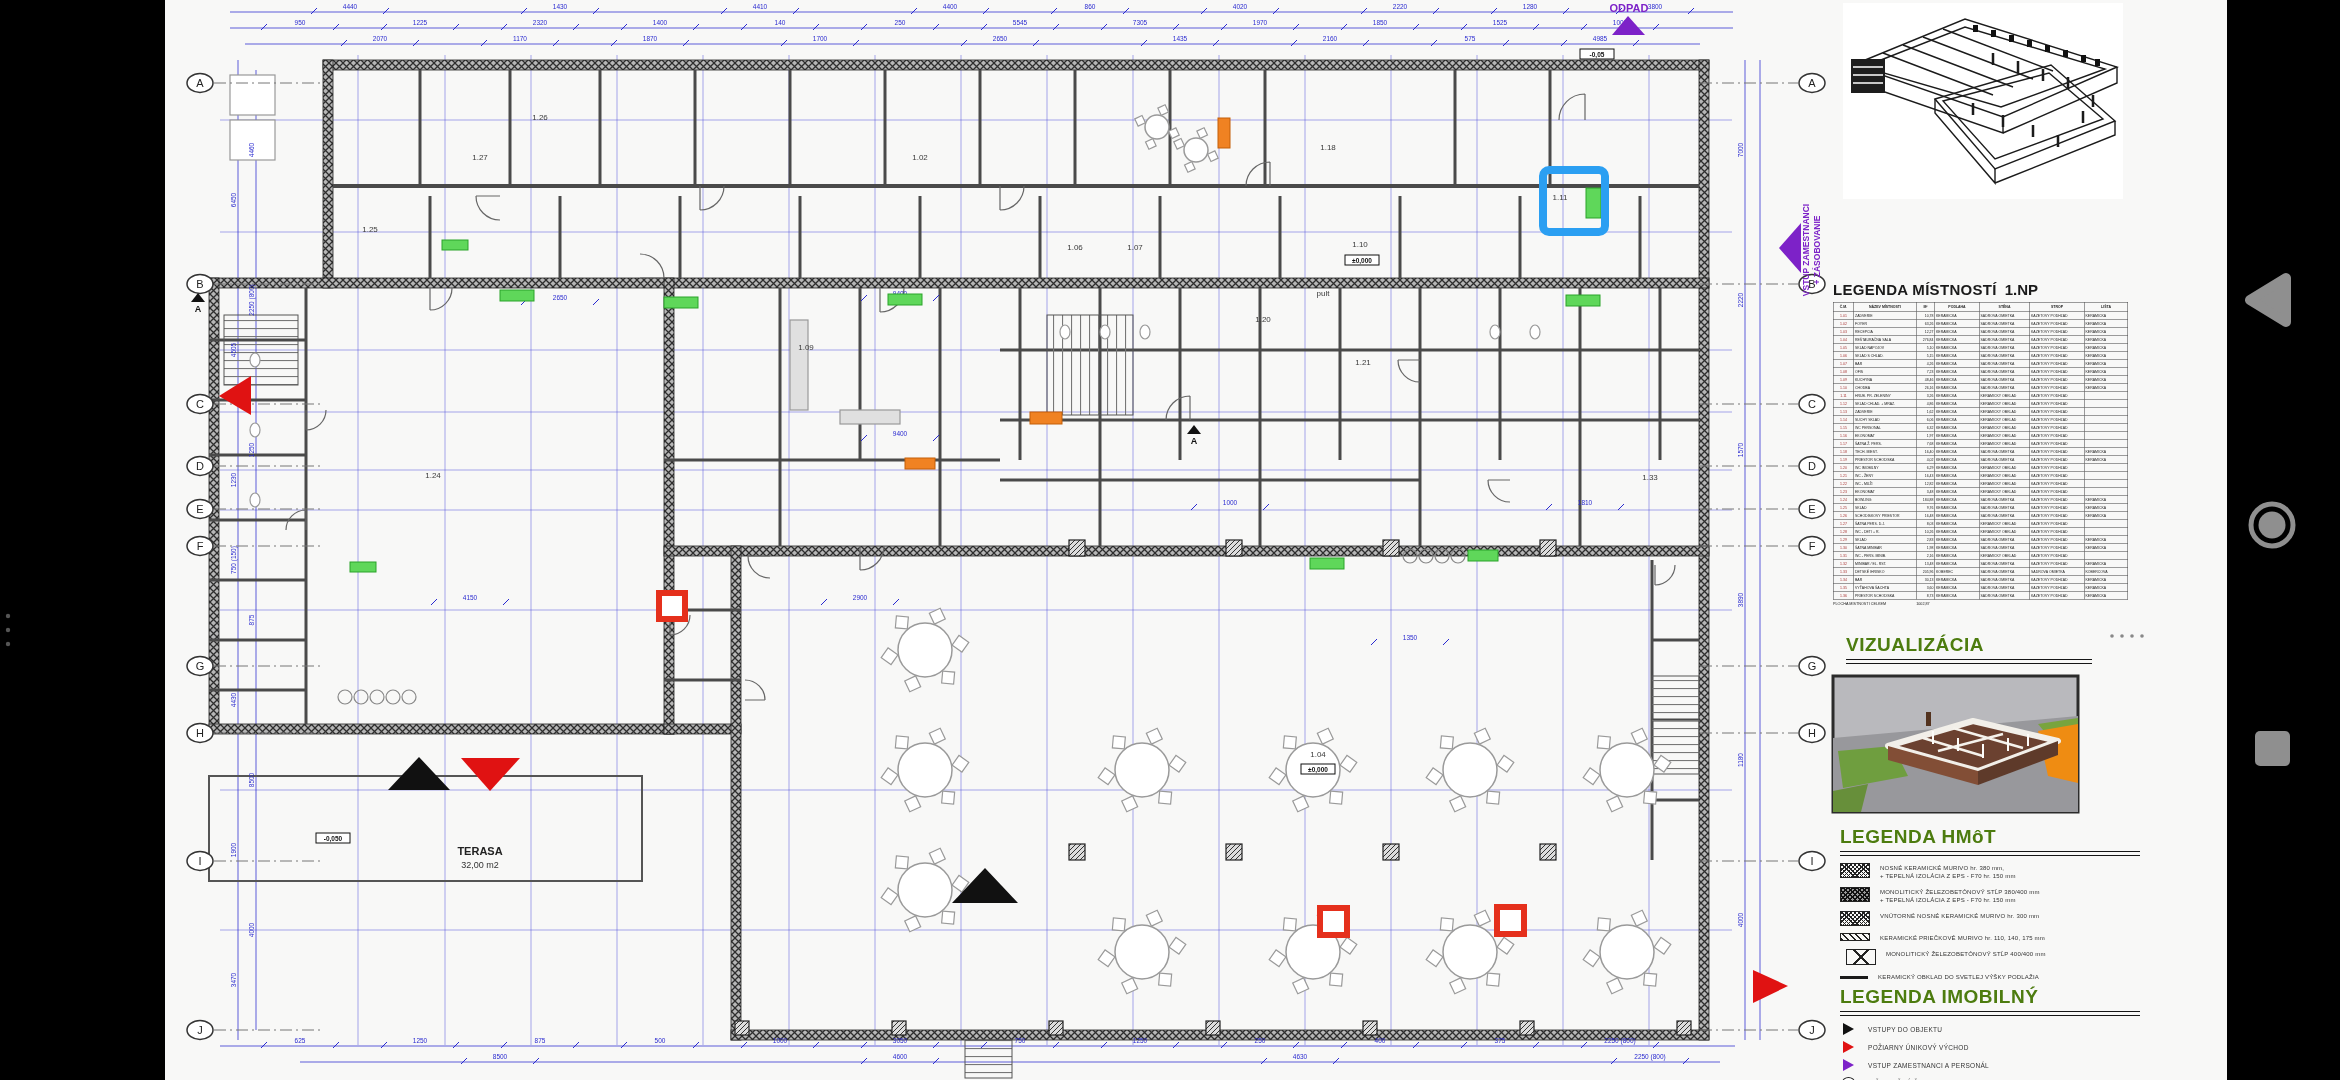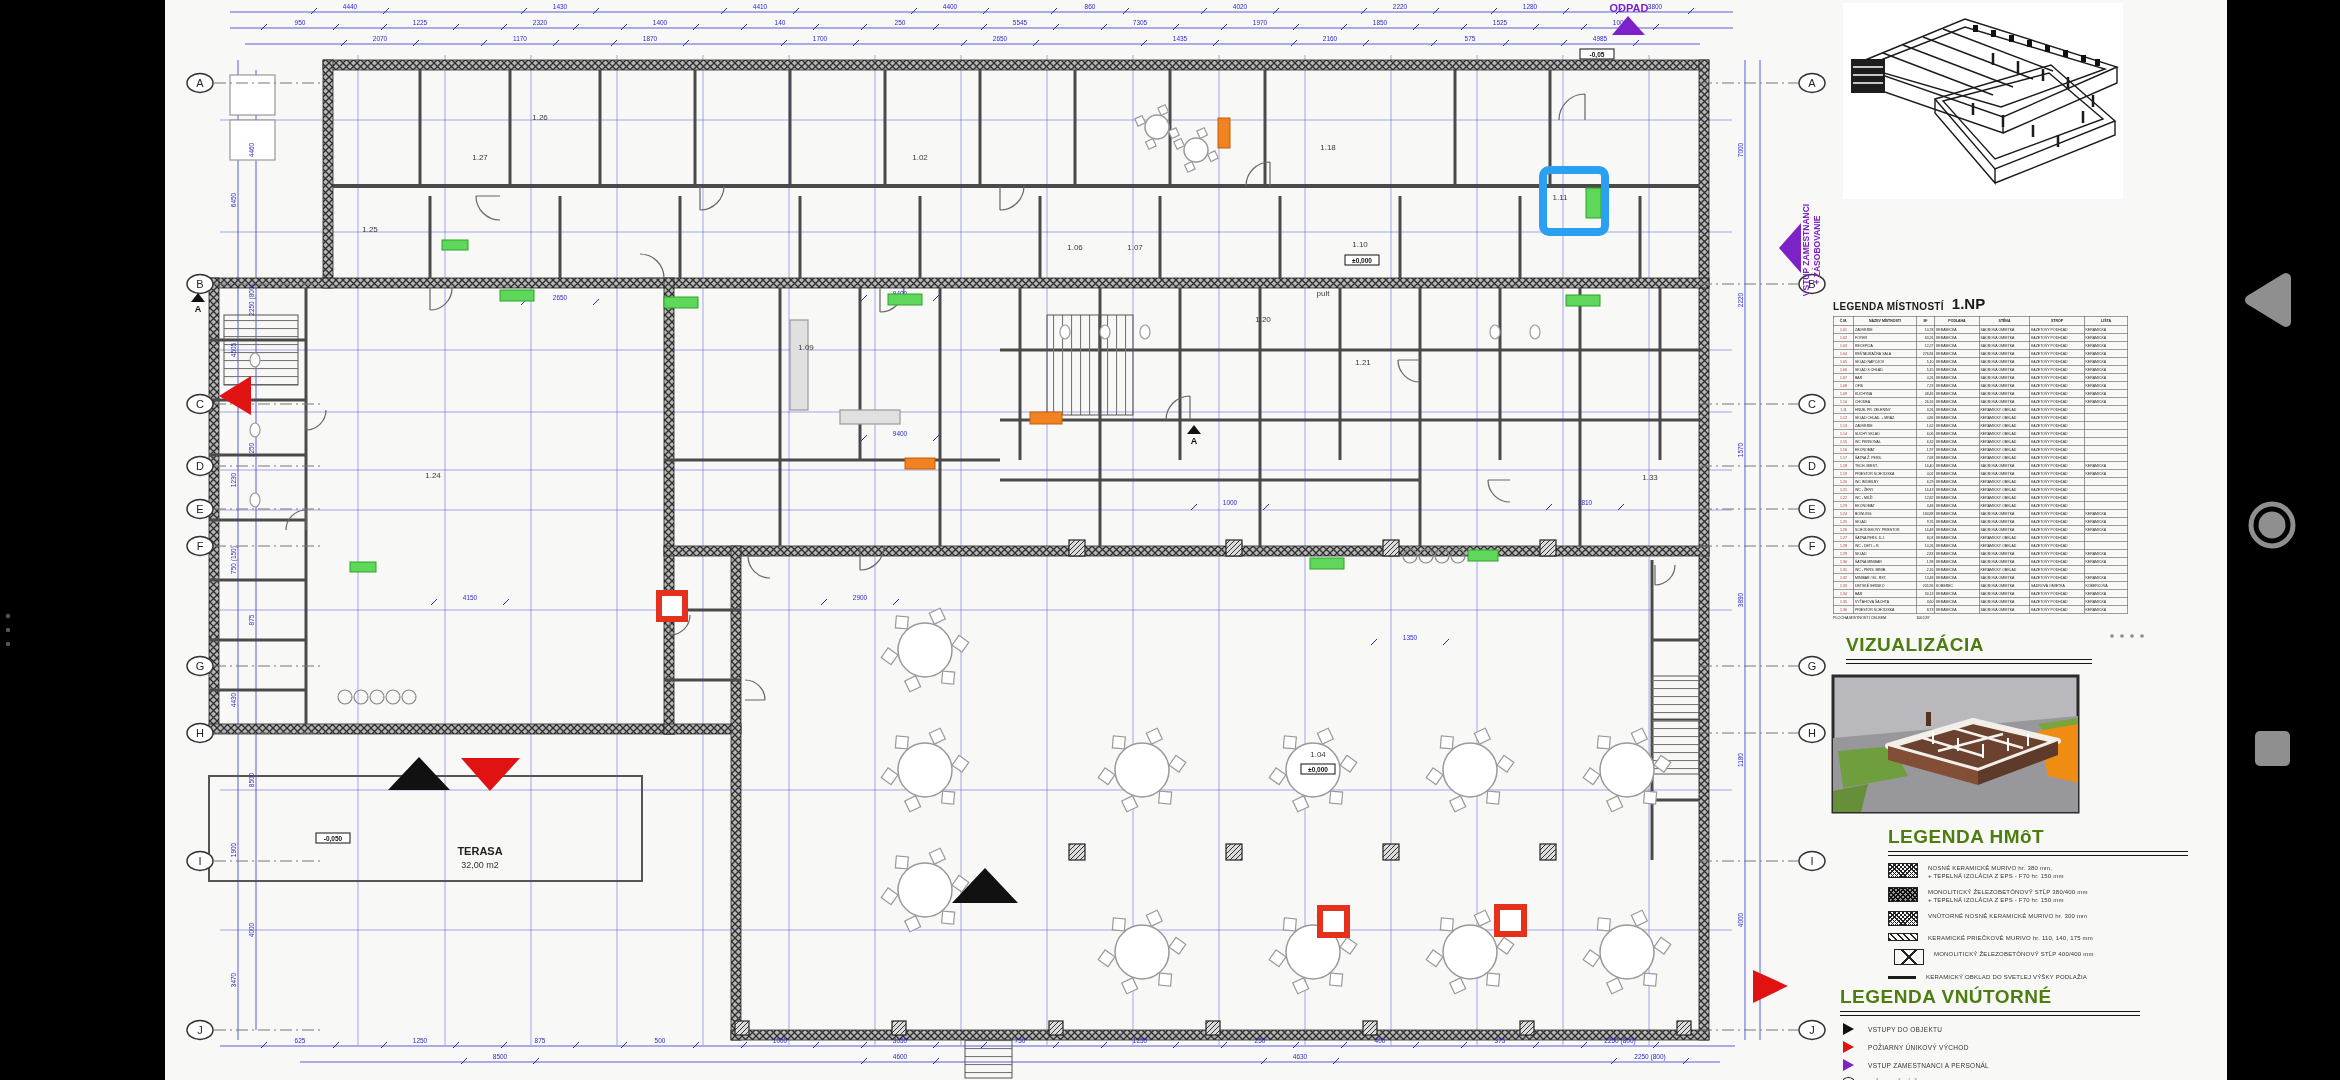--- a/index.html
+++ b/index.html
@@ -1,21 +1,21 @@
 <!DOCTYPE html>
 <html><head>
 <meta charset="utf-8">
 <style>
   html,body{margin:0;padding:0;background:#000;}
   .screen{position:relative;width:2340px;height:1080px;background:#000;overflow:hidden;
           font-family:"Liberation Sans","DejaVu Sans",sans-serif;}
   svg{position:absolute;left:0;top:0;}
   .panel{position:absolute;color:#1a1a1a;}
   .rooms-head{display:flex;align-items:flex-end;gap:8px;}
-  .rooms-head .t1{font-size:10px;font-weight:bold;letter-spacing:.3px;margin-top:20px;}
+  .rooms-head .t1{font-size:15px;font-weight:bold;letter-spacing:.3px;}
   .rooms-head .t2{font-size:15px;font-weight:bold;}
   .scaled{transform:scale(0.5);transform-origin:0 0;width:556px;}
   table.rooms{border-collapse:collapse;width:556px;table-layout:fixed;margin-top:4px;}
   table.rooms th,table.rooms td{border:1px solid #3c3c3c;font-size:7px;height:15px;
       padding:0 2px;white-space:nowrap;overflow:hidden;font-weight:normal;color:#222;}
   table.rooms th{font-weight:bold;text-align:center;height:17px;}
   table.rooms td:nth-child(1){text-align:center;color:#a33;}
   table.rooms td:nth-child(3){text-align:right;}
   .tfoot{font-size:7.5px;margin-top:3px;display:flex;gap:60px;color:#222;}
   .big-title{font-size:19px;font-weight:bold;letter-spacing:.5px;color:#4d7c0f;}
@@ -928,21 +928,21 @@
       <span>1002,87</span>
     </div>
   </div>
 </div>
 
 <div class="panel" style="left:1846px;top:634px;width:246px;">
   <div class="big-title">VIZUALIZÁCIA</div>
   <div class="rule"></div>
 </div>
 
-<div class="panel" style="left:1840px;top:826px;width:300px;margin-left:48px;">
+<div class="panel" style="left:1840px;top:826px;width:300px;">
   <div class="big-title">LEGENDA HMôT</div>
   <div class="rule"></div>
   <div id="hmot-items">
         <div class="hmot-item">
           <div class="sw sw-dense"></div>
           <div class="hmot-text">
             <div>NOSNÉ KERAMICKÉ MURIVO hr. 380 mm,</div>
             <div>+ TEPELNÁ IZOLÁCIA Z EPS - F70 hr. 150 mm</div>
           </div>
         </div>
@@ -974,21 +974,21 @@
         <div class="hmot-item">
           <div class="sw sw-line"></div>
           <div class="hmot-text">
             <div>KERAMICKÝ OBKLAD DO SVETLEJ VÝŠKY PODLAŽIA</div>
           </div>
         </div>
       </div>
 </div>
 
 <div class="panel" style="left:1840px;top:986px;width:300px;">
-  <div class="big-title">LEGENDA VNÚTORNÉ</div>
+  <div class="big-title">LEGENDA IMOBILNÝ</div>
   <div class="rule"></div>
   <div id="zn-items">
         <div class="zn-item">
           <div class="zn-ic">
             <div class="tri"></div>
           </div>
           <div class="zn-label">VSTUPY DO OBJEKTU</div>
         </div>
         <div class="zn-item">
           <div class="zn-ic">

